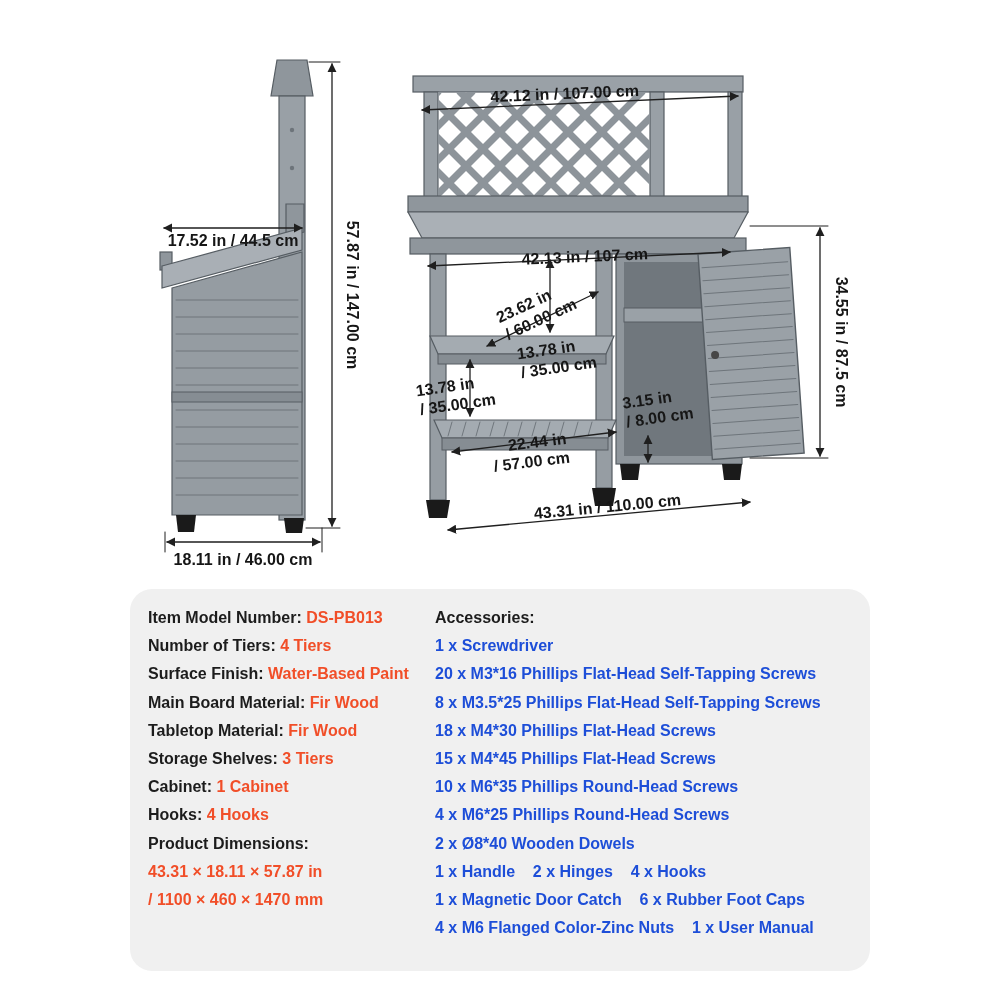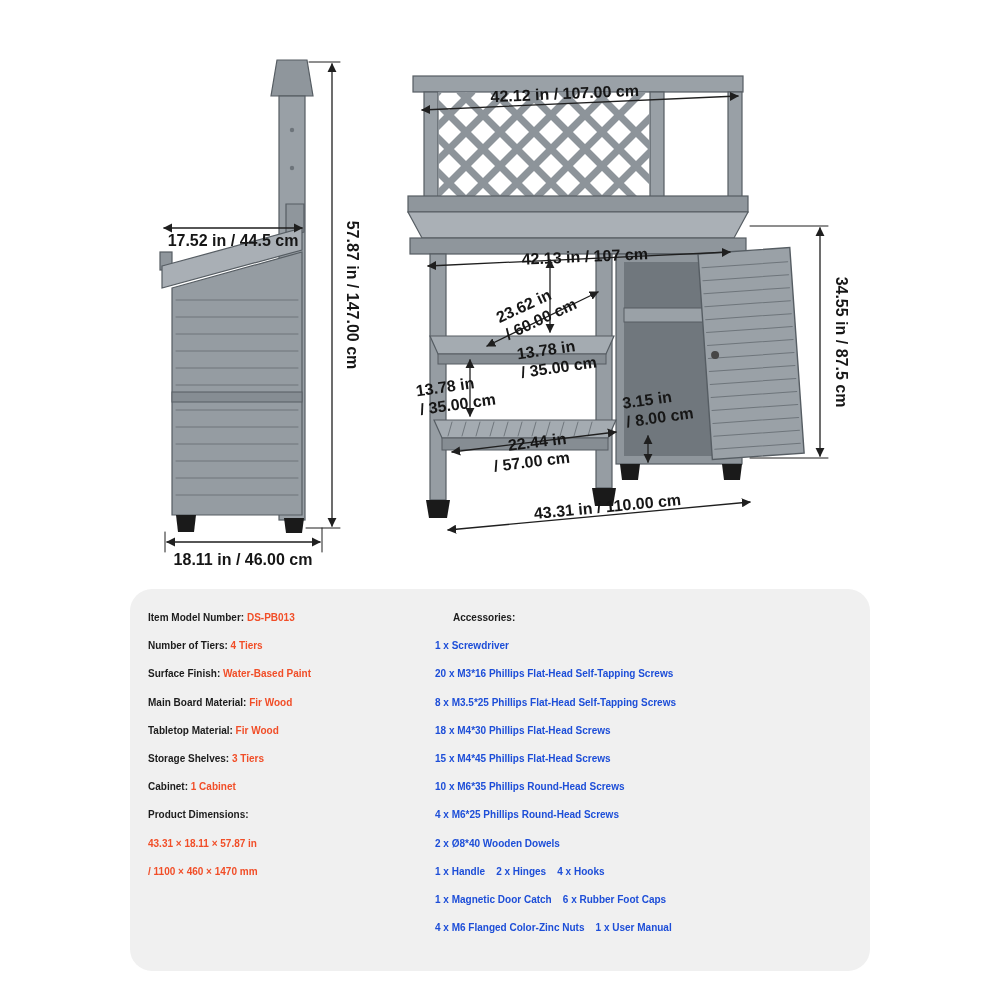--- a/index.html
+++ b/index.html
@@ -22,27 +22,27 @@
     position:absolute;
     left:130px; top:589px;
     width:740px; height:382px;
     background:#f0f0f0;
     border-radius:22px;
   }
   .col-left  { position:absolute; left:18px;  top:15px; width:280px; }
   .col-right { position:absolute; left:305px; top:15px; width:425px; }
   .spec-row {
     height:28.2px; line-height:28.2px;
-    font-size:10px; font-weight:bold;
+    font-size:16px; font-weight:bold;
     color:#1c1c1c;
     white-space:pre-wrap;
   }
   .spec-row .val { color:#f14e28; }
   .col-right .spec-row.item { color:#1d4ed8; }
-  .col-right .spec-row.hdr  { color:#1c1c1c;margin-left:18px; }
+  .col-right .spec-row.hdr  { color:#1c1c1c; }
 </style>
 </head>
 <body>
 
 <div class="stage">
 
   <svg class="drawing" width="1000" height="578" viewBox="0 0 1000 578">
     <defs>
       <marker id="arr" viewBox="0 0 10 10" refX="9" refY="5" markerWidth="7" markerHeight="7" orient="auto-start-reverse">
         <path d="M0,0 L10,5 L0,10 z" fill="#1f1f1f"></path>
@@ -254,20 +254,21 @@
 
   <div class="spec-card">
     <div class="col-left">
       <div class="spec-row"><span class="lbl">Item Model Number: </span><span class="val">DS-PB013</span></div>
       <div class="spec-row"><span class="lbl">Number of Tiers: </span><span class="val">4 Tiers</span></div>
       <div class="spec-row"><span class="lbl">Surface Finish: </span><span class="val">Water-Based Paint</span></div>
       <div class="spec-row"><span class="lbl">Main Board Material: </span><span class="val">Fir Wood</span></div>
       <div class="spec-row"><span class="lbl">Tabletop Material: </span><span class="val">Fir Wood</span></div>
       <div class="spec-row"><span class="lbl">Storage Shelves: </span><span class="val">3 Tiers</span></div>
       <div class="spec-row"><span class="lbl">Cabinet: </span><span class="val">1 Cabinet</span></div>
+      <div class="spec-row"><span class="lbl">Hooks: </span><span class="val">4 Hooks</span></div>
       <div class="spec-row"><span class="lbl">Product Dimensions:</span><span class="val"></span></div>
       <div class="spec-row"><span class="lbl"></span><span class="val">43.31 × 18.11 × 57.87 in</span></div>
       <div class="spec-row"><span class="lbl"></span><span class="val">/ 1100 × 460 × 1470 mm</span></div>
     </div>
 
     <div class="col-right">
       <div class="spec-row hdr">Accessories:</div>
       <div class="spec-row item">1 x Screwdriver</div>
       <div class="spec-row item">20 x M3*16 Phillips Flat-Head Self-Tapping Screws</div>
       <div class="spec-row item">8 x M3.5*25 Phillips Flat-Head Self-Tapping Screws</div>

